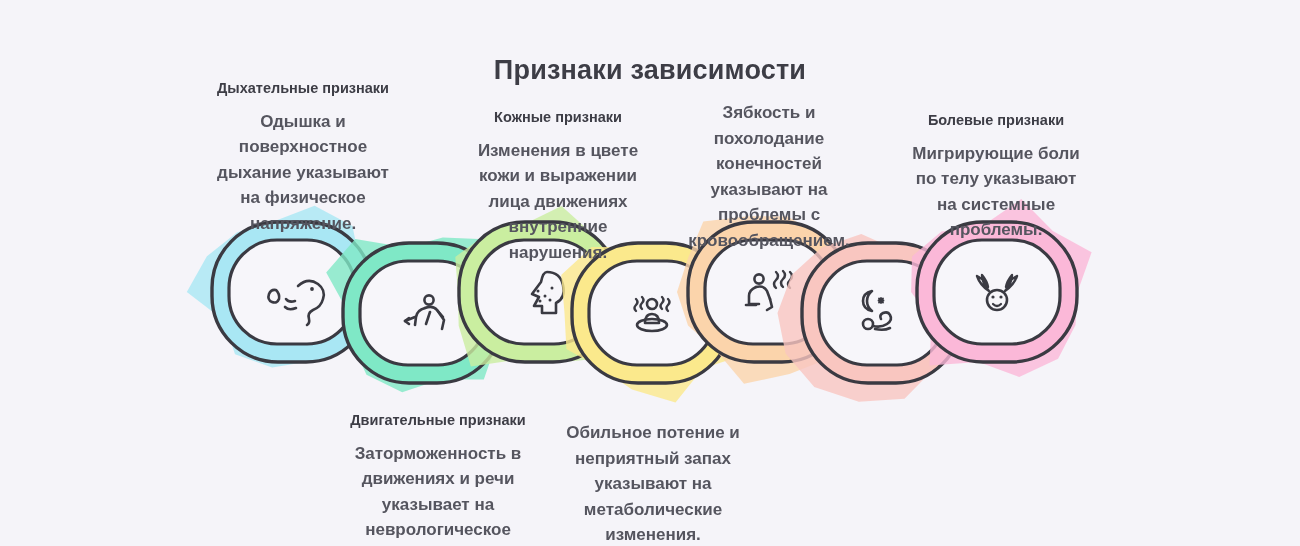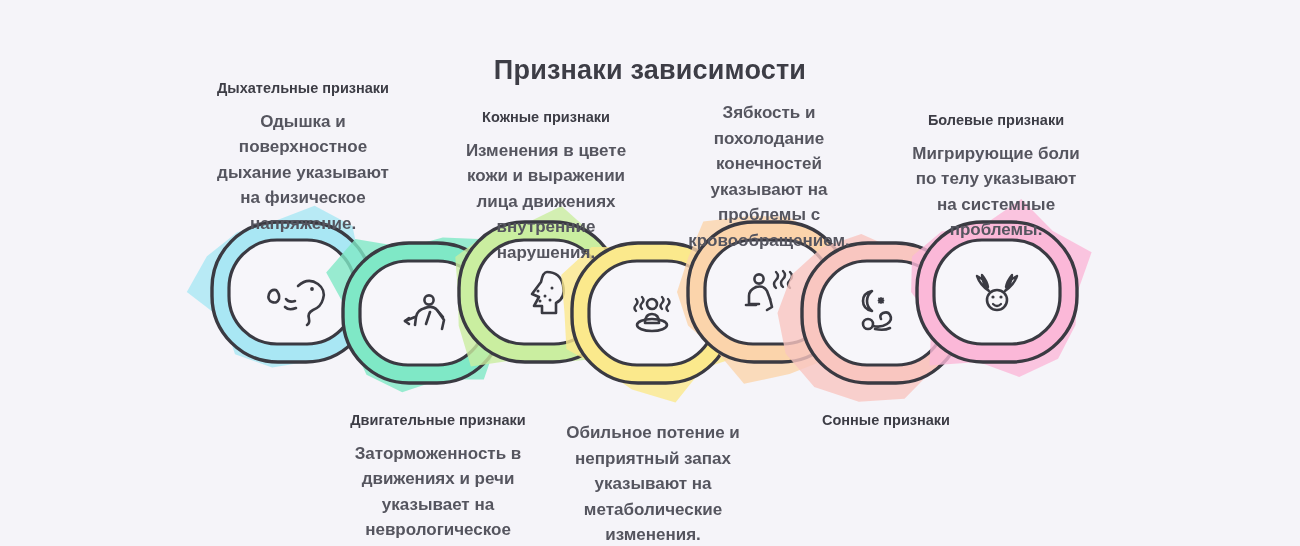--- a/index.html
+++ b/index.html
@@ -190,38 +190,37 @@
           <use href="#icon-headache" transform="translate(997,292)"></use>
         </g>
       </g>
   </svg>
 
   <div id="callouts-top">
       <div class="callout" style="left: 213px; top: 78px; width: 180px;">
         <div class="c-title">Дыхательные признаки</div>
         <div class="c-desc">Одышка и поверхностное дыхание указывают на физическое напряжение.</div>
       </div>
-      <div class="callout" style="left: 456px; top: 107px; width: 180px;">
+      <div class="callout" style="left: 468px; top: 107px; width: 180px;">
         <div class="c-title">Кожные признаки</div>
         <div class="c-desc">Изменения в цвете кожи и выражении лица движениях внутренние нарушения.</div>
       </div>
       <div class="callout" style="left: 676px; top: 90px; width: 186px;">
         <div class="c-desc">Зябкость и похолодание конечностей указывают на проблемы с кровообращением.</div>
       </div>
       <div class="callout" style="left: 906px; top: 110px; width: 180px;">
         <div class="c-title">Болевые признаки</div>
         <div class="c-desc">Мигрирующие боли по телу указывают на системные проблемы.</div>
       </div>
     </div>
   <div id="callouts-bottom">
       <div class="callout" style="left: 348px; top: 410px; width: 180px;">
         <div class="c-title">Двигательные признаки</div>
         <div class="c-desc">Заторможенность в движениях и речи указывает на неврологическое неприятный.</div>
       </div>
       <div class="callout" style="left: 563px; top: 410px; width: 180px;">
         <div class="c-desc">Обильное потение и неприятный запах указывают на метаболические изменения.</div>
       </div>
       <div class="callout" style="left: 793px; top: 410px; width: 186px;">
-        <div class="c-title">Сонные признаки</div>
       </div>
     </div>
 
 </div>
 
 </body></html>

